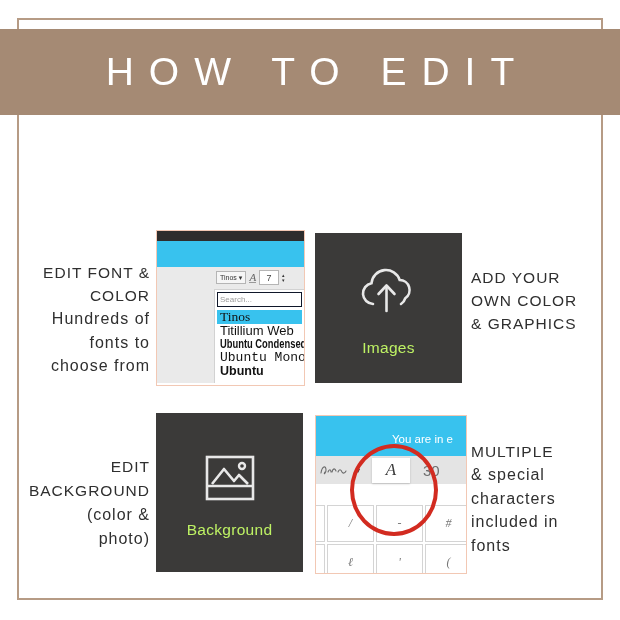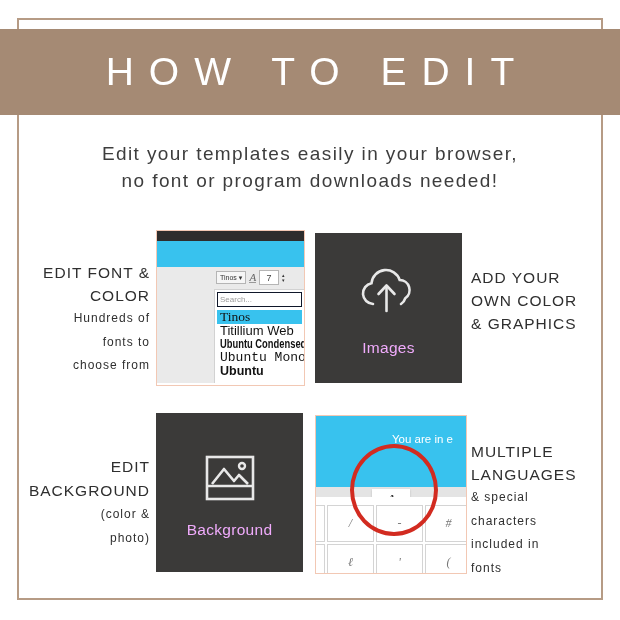--- a/index.html
+++ b/index.html
@@ -10,21 +10,21 @@
   
   .banner{position:absolute;left:0;top:29px;width:620px;height:86px;background:var(--banner,#a58a74);
         z-index:1;display:flex;align-items:center;justify-content:center;}
   .banner h1{margin:0;font-weight:200;font-size:39px;color:#ffffff;letter-spacing:15px;text-indent:15px;}
   
   .intro{position:absolute;left:0;top:140px;width:620px;text-align:center;z-index:1;
         font-weight:300;font-size:19px;letter-spacing:1.4px;line-height:27px;color:#3d3d3d;}
   
   .cap{position:absolute;z-index:1;font-weight:300;color:#2f2f2f;}
   .cap .hl{font-size:15.5px;letter-spacing:1px;line-height:23px;}
-  .cap .bl{font-size:12px;letter-spacing:1px;line-height:23.5px;}
+  .cap .bl{font-size:16px;letter-spacing:1px;line-height:23.5px;}
   .cap-right{text-align:right;}
   .cap-font{left:18px;top:261px;width:132px;}
   .cap-images{left:471px;top:266px;}
   .cap-background{left:18px;top:455px;width:132px;}
   .cap-background .hl{line-height:24px;}
   .cap-languages{left:471px;top:440px;}
   
   .shot{position:absolute;border:1px solid var(--shot_border,#f2c8b4);background:#fff;overflow:hidden;z-index:1;}
   .shot-font{left:156px;top:230px;width:147px;height:154px;}
   .sf-dark{height:10px;background:#2e2d2d;}
@@ -49,28 +49,28 @@
   .f-selected{background:var(--cyan,#38c2ee);}
   .f-cond span{display:inline-block;transform:scaleX(0.78);transform-origin:left center;font-weight:600;font-size:12px;}
   .f-mono{font-family:"Liberation Mono",monospace;font-size:13px;}
   .f-ubuntu{font-weight:600;}
   .f-titillium{font-size:13px;}
   
   .tile{position:absolute;background:var(--tile,#3b3a39);z-index:1;display:flex;flex-direction:column;
         align-items:center;cursor:pointer;}
   .tile-images{left:315px;top:233px;width:147px;height:150px;}
   .tile-background{left:156px;top:413px;width:147px;height:159px;}
-  .tile-label{color:#f0abfc;font-size:15.5px;letter-spacing:0.3px;}
+  .tile-label{color:#bef264;font-size:15.5px;letter-spacing:0.3px;}
   .tile-images .tile-label{margin-top:25px;}
   .tile-background .tile-label{margin-top:20px;}
   .tile-images svg{margin-top:31px;}
   .tile-background svg{margin-top:42px;}
   
   .shot-lang{left:315px;top:415px;width:150px;height:157px;}
-  .sl-cyan{height:71px;background:var(--cyan,#38c2ee);box-sizing:border-box;
+  .sl-cyan{height:40px;background:var(--cyan,#38c2ee);box-sizing:border-box;
         padding:17px 0 0 76px;color:#fff;font-size:11.5px;white-space:nowrap;}
   .sl-toolbar{height:28px;background:#e4e4e4;display:flex;align-items:center;padding-left:3px;}
   .sl-arrow{font-size:8px;color:#333;margin-left:3px;}
   .sl-glyph{width:38px;height:25px;background:#fff;margin-left:12px;display:flex;align-items:center;
         justify-content:center;font-family:"Liberation Serif",serif;font-style:italic;font-size:17px;
         color:#3c3c3c;box-shadow:0 1px 2px rgba(0,0,0,0.18);}
   .sl-size{margin-left:13px;font-size:15px;color:#6e6e6e;}
   .sl-grid{position:absolute;left:0;top:81px;right:0;height:90px;padding-top:8px;
         display:grid;grid-template-columns:9px 47px 47px 47px;grid-auto-rows:37px;gap:2px;background:#fff;}
   .cell{border:1px solid #d4d4d4;display:flex;align-items:center;justify-content:center;
@@ -82,24 +82,20 @@
 </head>
 <body>
 
 <div class="page">
   <div class="outer-border"></div>
 
   <div class="banner">
     <h1>HOW TO EDIT</h1>
   </div>
 
-  <div class="intro">
-    <div>Edit your templates easily in your browser,</div>
-    <div>no font or program downloads needed!</div>
-  </div>
 
   <div class="cap cap-right cap-font">
     <div class="hl">EDIT FONT &amp;</div>
     <div class="hl">COLOR</div>
     <div class="bl">Hundreds of</div>
     <div class="bl">fonts to</div>
     <div class="bl">choose from</div>
   </div>
 
   <div class="shot shot-font">
@@ -185,19 +181,18 @@
       <div class="cell cell-cut"></div>
       <div class="cell">ℓ</div>
       <div class="cell">'</div>
       <div class="cell">(</div>
     </div>
     <div class="red-circle"></div>
   </div>
 
   <div class="cap cap-languages">
     <div class="hl">MULTIPLE</div>
-    <div class="hl">LANGUAGES</div>
     <div class="bl">&amp; special</div>
     <div class="bl">characters</div>
     <div class="bl">included in</div>
     <div class="bl">fonts</div>
   </div>
 </div>
 
 </body></html>

